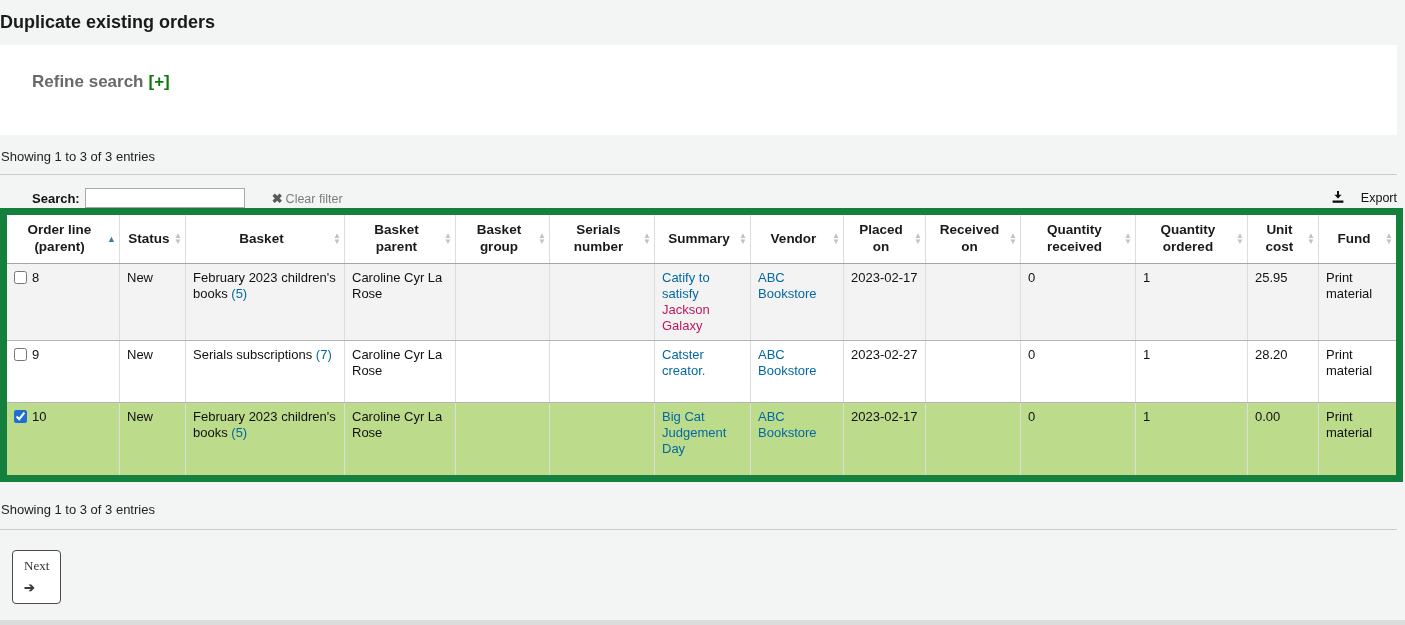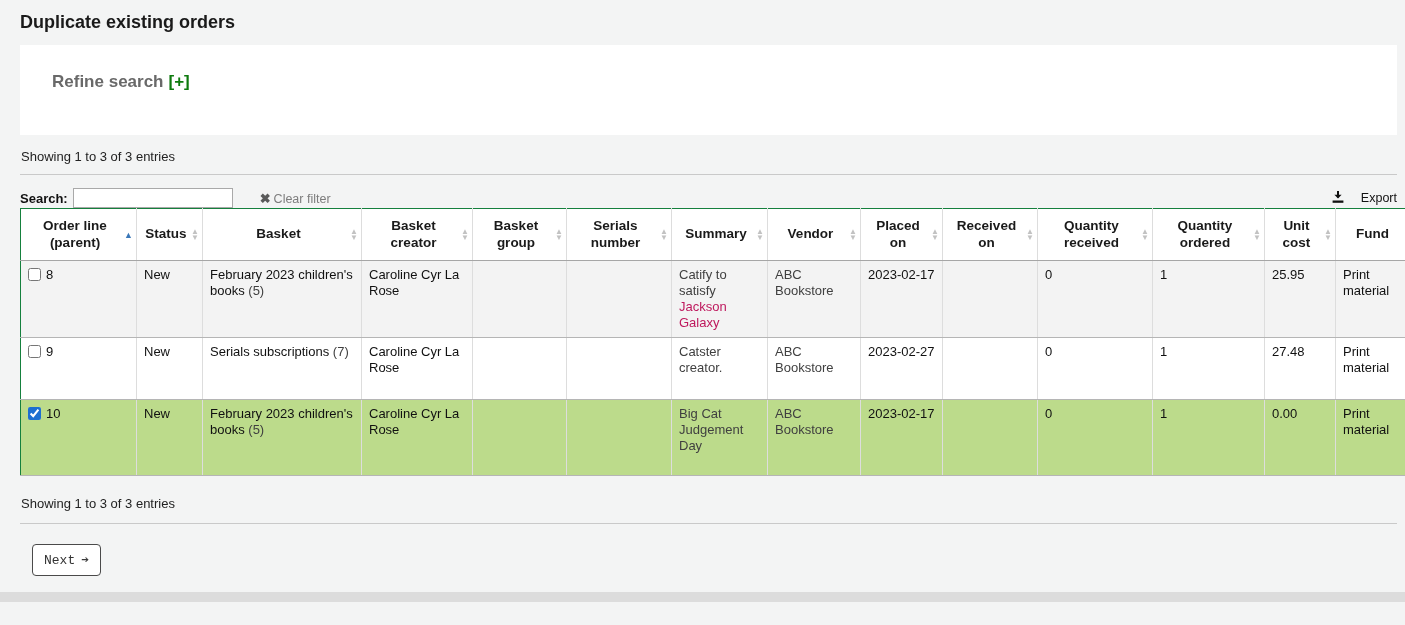--- a/index.html
+++ b/index.html
@@ -6,21 +6,21 @@
   html, body { margin: 0; padding: 0; }
   body {
     background: #f3f4f4;
     font-family: "Liberation Sans", sans-serif;
     font-size: 13px;
     color: #111;
     width: 1405px;
     height: 625px;
     overflow: hidden;
   }
-  .page { padding: 8px 8px 0 20px; }
+  .page { padding: 8px 8px 0 0; }
 
   h1.page-title {
     font-size: 18px;
     font-weight: bold;
     color: #1a1a1a;
     margin: 4px 0 12px 0;
   }
 
   .refine-panel {
     background: #fff;
@@ -36,21 +36,21 @@
   .refine-toggle {
     color: #0e7a0e;
     font-weight: bold;
     text-decoration: none;
     margin-left: 5px;
   }
 
   .showing-entries { margin: 14px 0 10px 1px; color: #222; }
   hr.divider { border: none; border-top: 1px solid #c9c9c9; margin: 8px 0 0 0; }
 
-  .filter-row { display: flex; align-items: center; margin-top: 13px; }
+  .filter-row { display: flex; align-items: center; margin-top: 13px; margin-left: 32px; }
   .search-label { font-weight: bold; margin-right: 5px; }
   .search-input {
     width: 160px; height: 20px;
     border: 1px solid #a9a9a9;
     background: #fff;
     font-family: "Liberation Sans", sans-serif;
     font-size: 12px;
     padding: 1px 4px;
   }
   .clear-filter {
@@ -76,21 +76,21 @@
   .select-row a { color: #177711; text-decoration: none; cursor: pointer; }
   .select-row .check-icon { color: #0d650d; font-weight: bold; margin-right: 4px; }
   .select-row .x-icon { color: #0d650d; font-weight: bold; margin-right: 4px; }
   .select-row .sep { color: #333; margin: 0 4px; }
 
   table.orders {
     width: 100%;
     border-collapse: collapse;
     table-layout: fixed;
     background: #fff;
-    border: 1px solid #15803d;
+    border: 7px solid #15803d;
   }
   th {
     position: relative;
     font-weight: bold;
     font-size: 13.5px;
     text-align: center;
     vertical-align: middle;
     padding: 6px 15px 6px 8px;
     height: 52px;
     background: #fff;
@@ -124,46 +124,47 @@
     color: #c2c2c2; font-size: 8px; line-height: 6px;
     font-weight: normal;
   }
   .sort-asc {
     position: absolute; right: 3px; top: 50%;
     transform: translateY(-50%);
     color: #3a77b8; font-size: 9px; line-height: 9px;
     font-weight: normal;
   }
 
-  a.green-link { color: #404040; text-decoration: none; cursor: pointer; }
+  a.green-link { color: #0369a1; text-decoration: none; cursor: pointer; }
   .summary-author { display: block; color: #be185d; }
 
   input[type="checkbox"] {
     width: 13px; height: 13px;
     margin: 0 5px 0 0;
     vertical-align: -2px;
     accent-color: #1d6fd1;
   }
 
   .showing-bottom { margin: 20px 0 12px 1px; color: #222; }
   hr.divider-bottom { border: none; border-top: 1px solid #c9c9c9; margin: 12px 0 0 0; }
 
   .next-button {
     display: inline-flex;
-    align-items: flex-end;
+    align-items: flex-start;
     gap: 6px;
     margin: 20px 0 14px 12px;
     padding: 7px 11px;
     background: #fff;
     border: 1px solid #4a4a4a;
     border-radius: 4px;
-    font-family: Liberation Mono, monospace;
+    font-family: Liberation Serif, serif;
     font-size: 13px;
     color: #333;
     cursor: pointer;
+    flex-direction: column;
   }
   .next-button .arrow { font-weight: bold; color: #3a3a3a; font-size: 13px; }
 
   .bottom-strip { height: 10px; background: #dcdcdc; margin-top: 2px; }
 
   
   col.c0{width:116px} col.c1{width:66px} col.c2{width:159px} col.c3{width:111px}
   col.c4{width:94px}  col.c5{width:105px} col.c6{width:96px} col.c7{width:93px}
   col.c8{width:82px}  col.c9{width:95px}  col.c10{width:115px} col.c11{width:112px}
   col.c12{width:71px} col.c13{width:81px}
@@ -219,21 +220,21 @@
       <tr>
         <th><span>Order line (parent)</span><span class="sort-asc">▲</span></th>
         <th><span>Status</span><span class="sort-both">
               <span>▲</span>
               <span>▼</span>
             </span></th>
         <th><span>Basket</span><span class="sort-both">
               <span>▲</span>
               <span>▼</span>
             </span></th>
-        <th><span>Basket creator</span><span class="sort-both">
+        <th><span>Basket parent</span><span class="sort-both">
               <span>▲</span>
               <span>▼</span>
             </span></th>
         <th><span>Basket group</span><span class="sort-both">
               <span>▲</span>
               <span>▼</span>
             </span></th>
         <th><span>Serials number</span><span class="sort-both">
               <span>▲</span>
               <span>▼</span>
@@ -295,21 +296,21 @@
         <td><span>Serials subscriptions </span><a class="green-link">(7)</a></td>
         <td>Caroline Cyr La Rose</td>
         <td></td>
         <td></td>
         <td><a class="green-link">Catster creator.</a><span class="summary-author"></span></td>
         <td><a class="green-link">ABC Bookstore</a></td>
         <td>2023-02-27</td>
         <td></td>
         <td>0</td>
         <td>1</td>
-        <td>27.48</td>
+        <td>28.20</td>
         <td>Print material</td>
       </tr>
       <tr class="row-selected row-h3">
         <td><input type="checkbox" checked="" style=""><span>10</span></td>
         <td>New</td>
         <td><span>February 2023 children's books </span><a class="green-link">(5)</a></td>
         <td>Caroline Cyr La Rose</td>
         <td></td>
         <td></td>
         <td><a class="green-link">Big Cat Judgement Day</a><span class="summary-author"></span></td>

